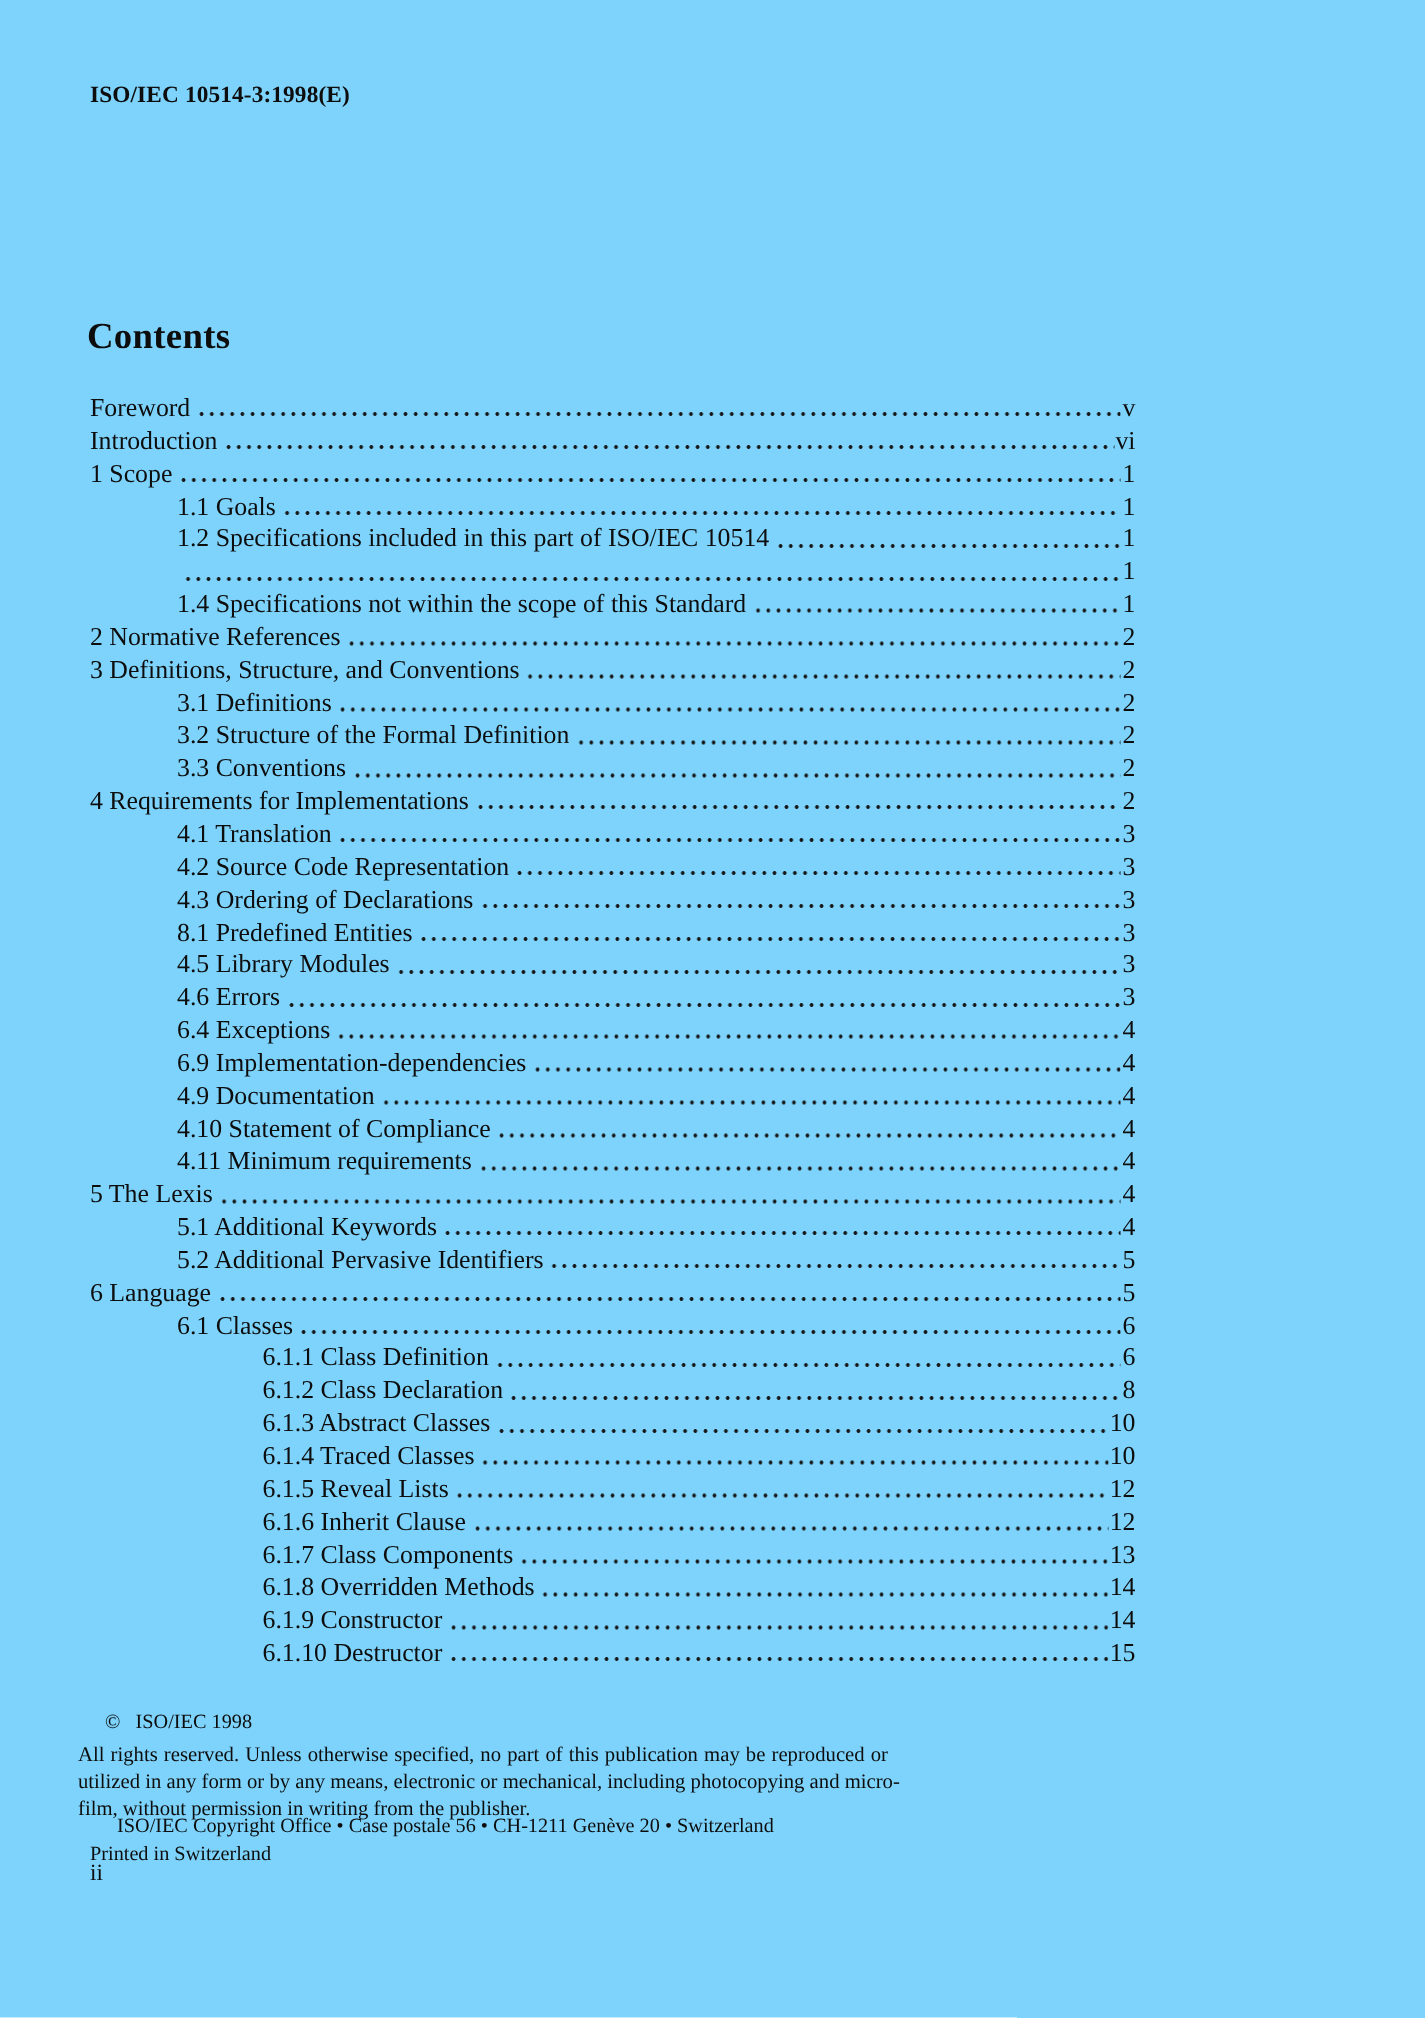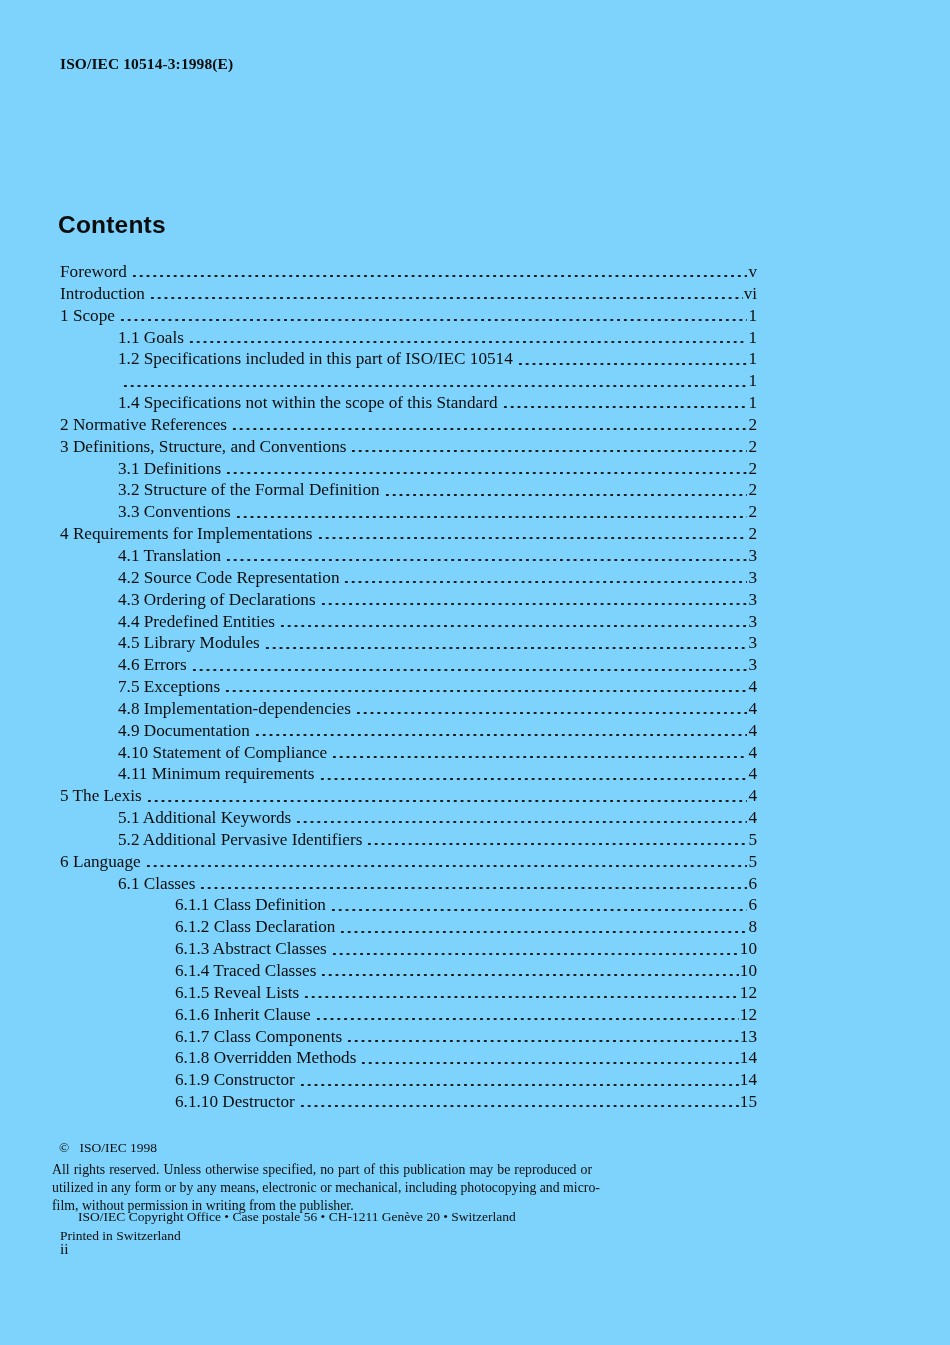--- a/index.html
+++ b/index.html
@@ -17,21 +17,21 @@
     top: 55px;
     left: 60px;
     font-weight: bold;
     font-size: 15.5px;
     letter-spacing: 0.1px;
   }
   .contents-title {
     position: absolute;
     top: 211px;
     left: 58px;
-    font-family: Liberation Sans, sans-serif;
+    font-family: Liberation Serif, serif;
     font-weight: bold;
     font-size: 24.5px;
     letter-spacing: 0.2px;
   }
   .toc {
     position: absolute;
     top: 261px;
     left: 60px;
     width: 697px;
     font-size: 17.2px;
@@ -53,21 +53,21 @@
     background-image: radial-gradient(circle, #161616 1.05px, rgba(0,0,0,0) 1.45px);
     background-size: 6.8px 4px;
     background-repeat: repeat-x;
     background-position: left center;
   }
   .toc-page { white-space: nowrap; }
 
   .footer-copyright {
     position: absolute;
     top: 1140px;
-    left: 59px;
+    left: 70px;
     font-size: 13.5px;
     white-space: pre;
   }
   .footer-rights {
     position: absolute;
     top: 1161px;
     left: 52px;
     width: 540px;
     font-size: 13.8px;
     line-height: 18.2px;
@@ -199,45 +199,45 @@
       <span class="toc-page">3</span>
     </div>
 
     <div class="toc-row level-1">
       <span class="toc-label">4.3 Ordering of Declarations</span>
       <span class="toc-dots"></span>
       <span class="toc-page">3</span>
     </div>
 
     <div class="toc-row level-1">
-      <span class="toc-label">4.4 Predefined Entities</span>
+      <span class="toc-label">8.1 Predefined Entities</span>
       <span class="toc-dots"></span>
       <span class="toc-page">3</span>
     </div>
 
     <div class="toc-row level-1">
       <span class="toc-label">4.5 Library Modules</span>
       <span class="toc-dots"></span>
       <span class="toc-page">3</span>
     </div>
 
     <div class="toc-row level-1">
       <span class="toc-label">4.6 Errors</span>
       <span class="toc-dots"></span>
       <span class="toc-page">3</span>
     </div>
 
     <div class="toc-row level-1">
-      <span class="toc-label">7.5 Exceptions</span>
-      <span class="toc-dots"></span>
-      <span class="toc-page">4</span>
-    </div>
-
-    <div class="toc-row level-1">
-      <span class="toc-label">4.8 Implementation-dependencies</span>
+      <span class="toc-label">6.4 Exceptions</span>
+      <span class="toc-dots"></span>
+      <span class="toc-page">4</span>
+    </div>
+
+    <div class="toc-row level-1">
+      <span class="toc-label">6.9 Implementation-dependencies</span>
       <span class="toc-dots"></span>
       <span class="toc-page">4</span>
     </div>
 
     <div class="toc-row level-1">
       <span class="toc-label">4.9 Documentation</span>
       <span class="toc-dots"></span>
       <span class="toc-page">4</span>
     </div>
 

